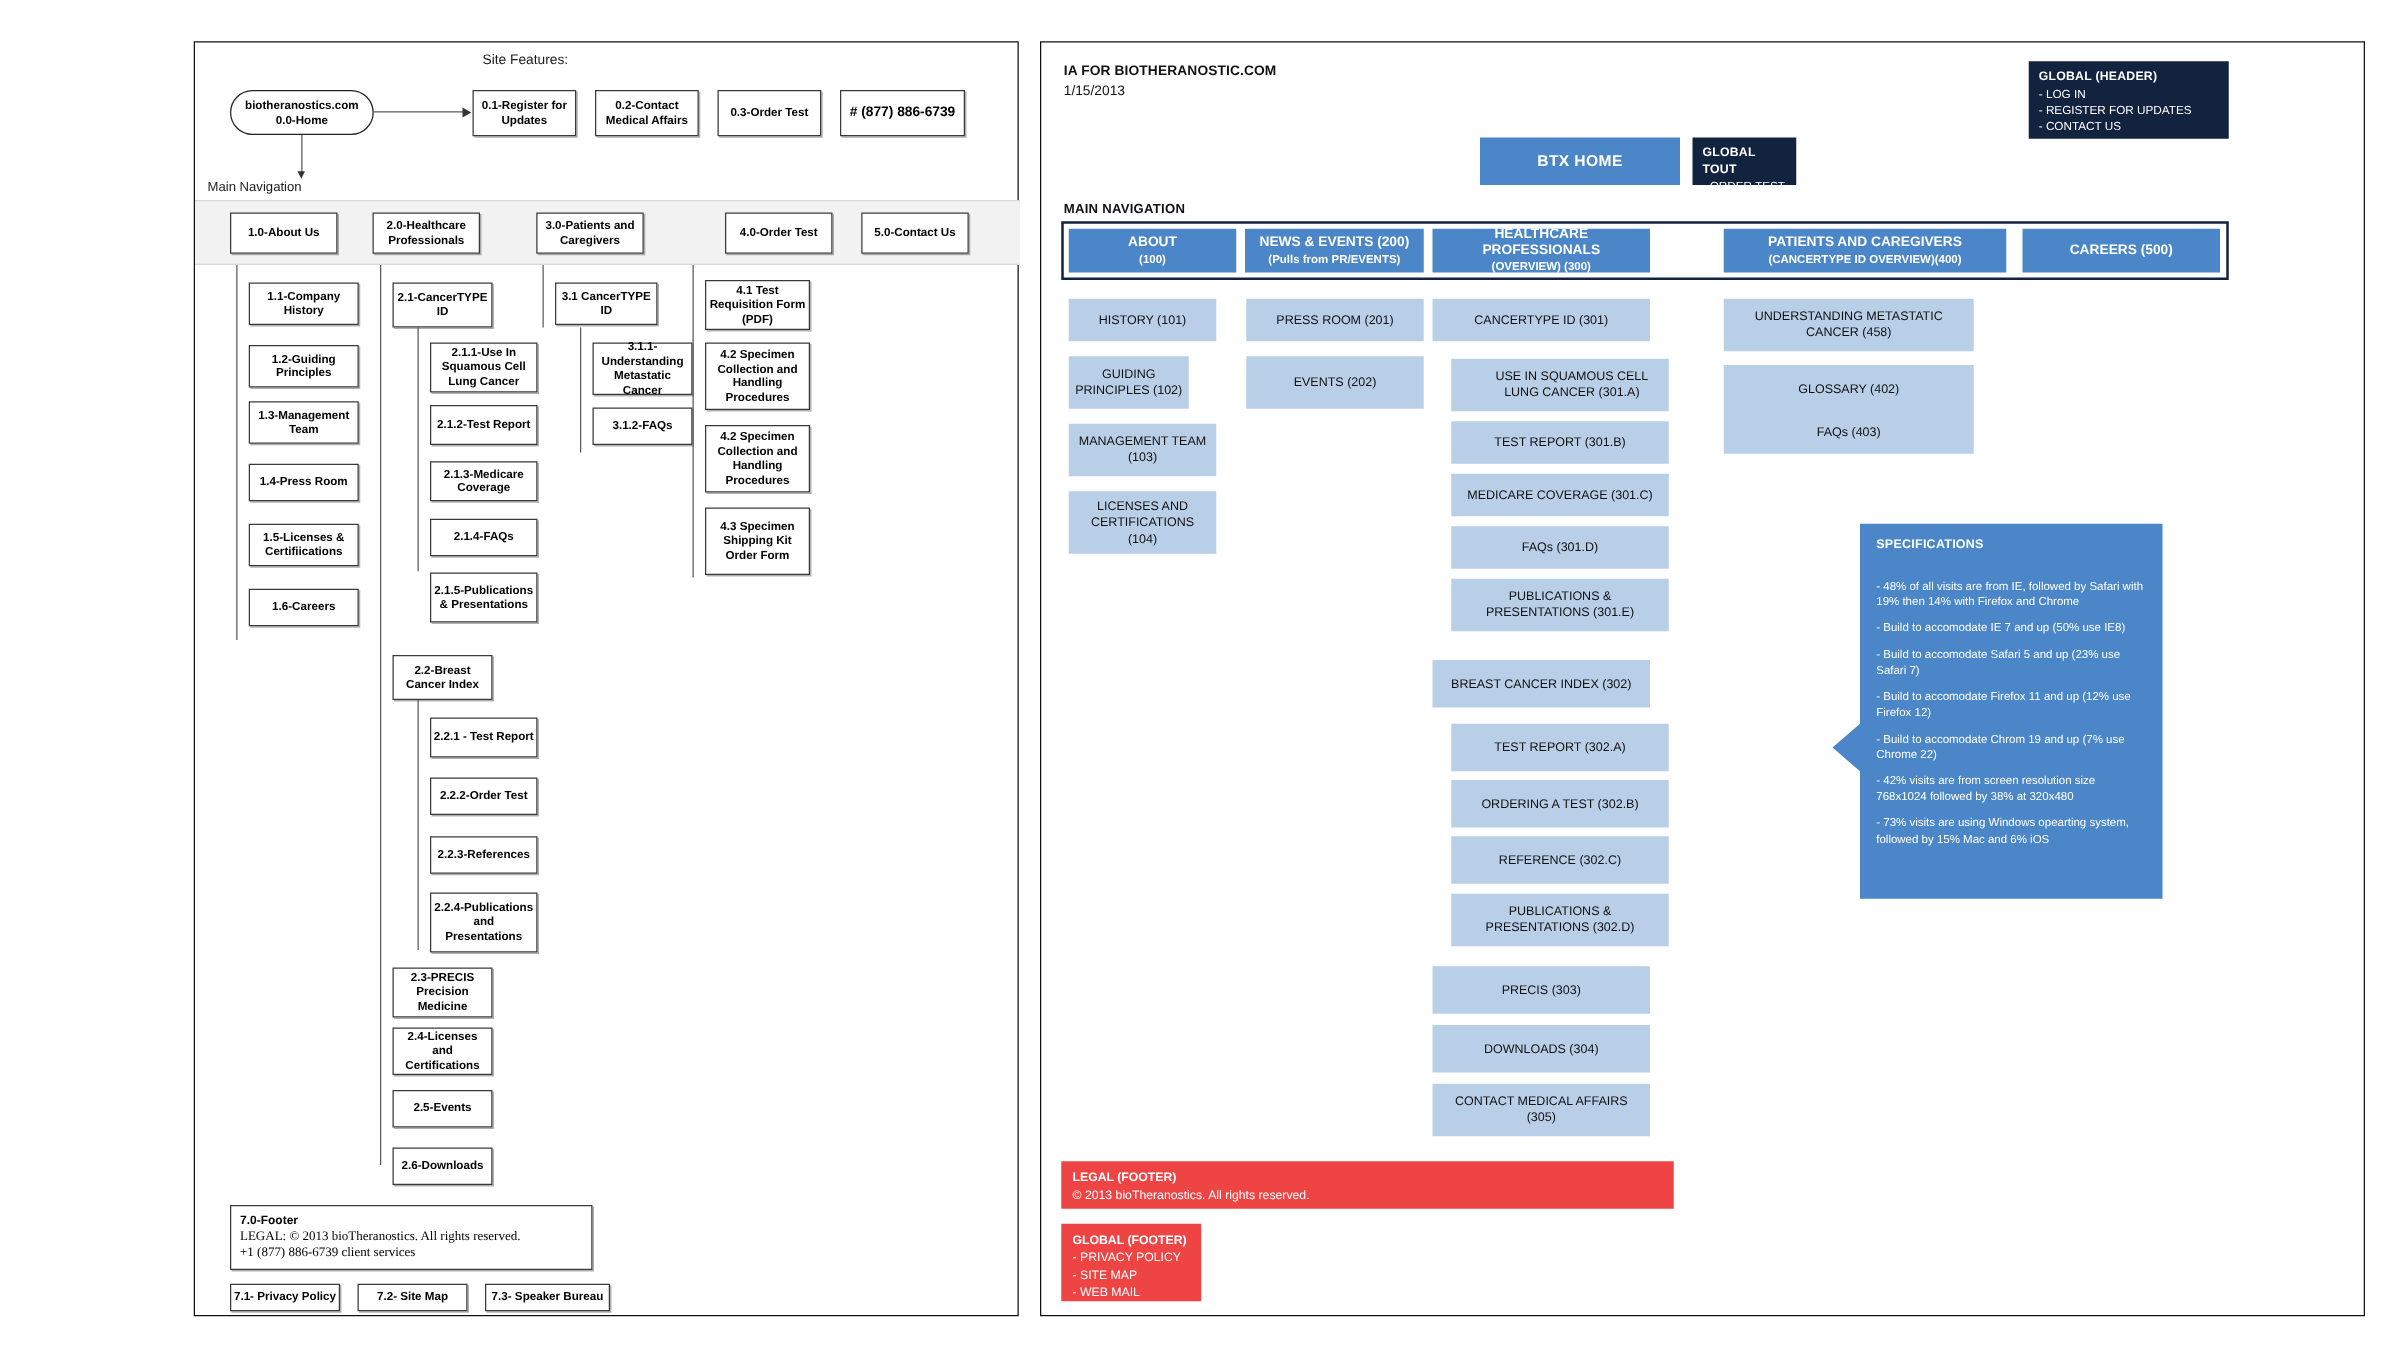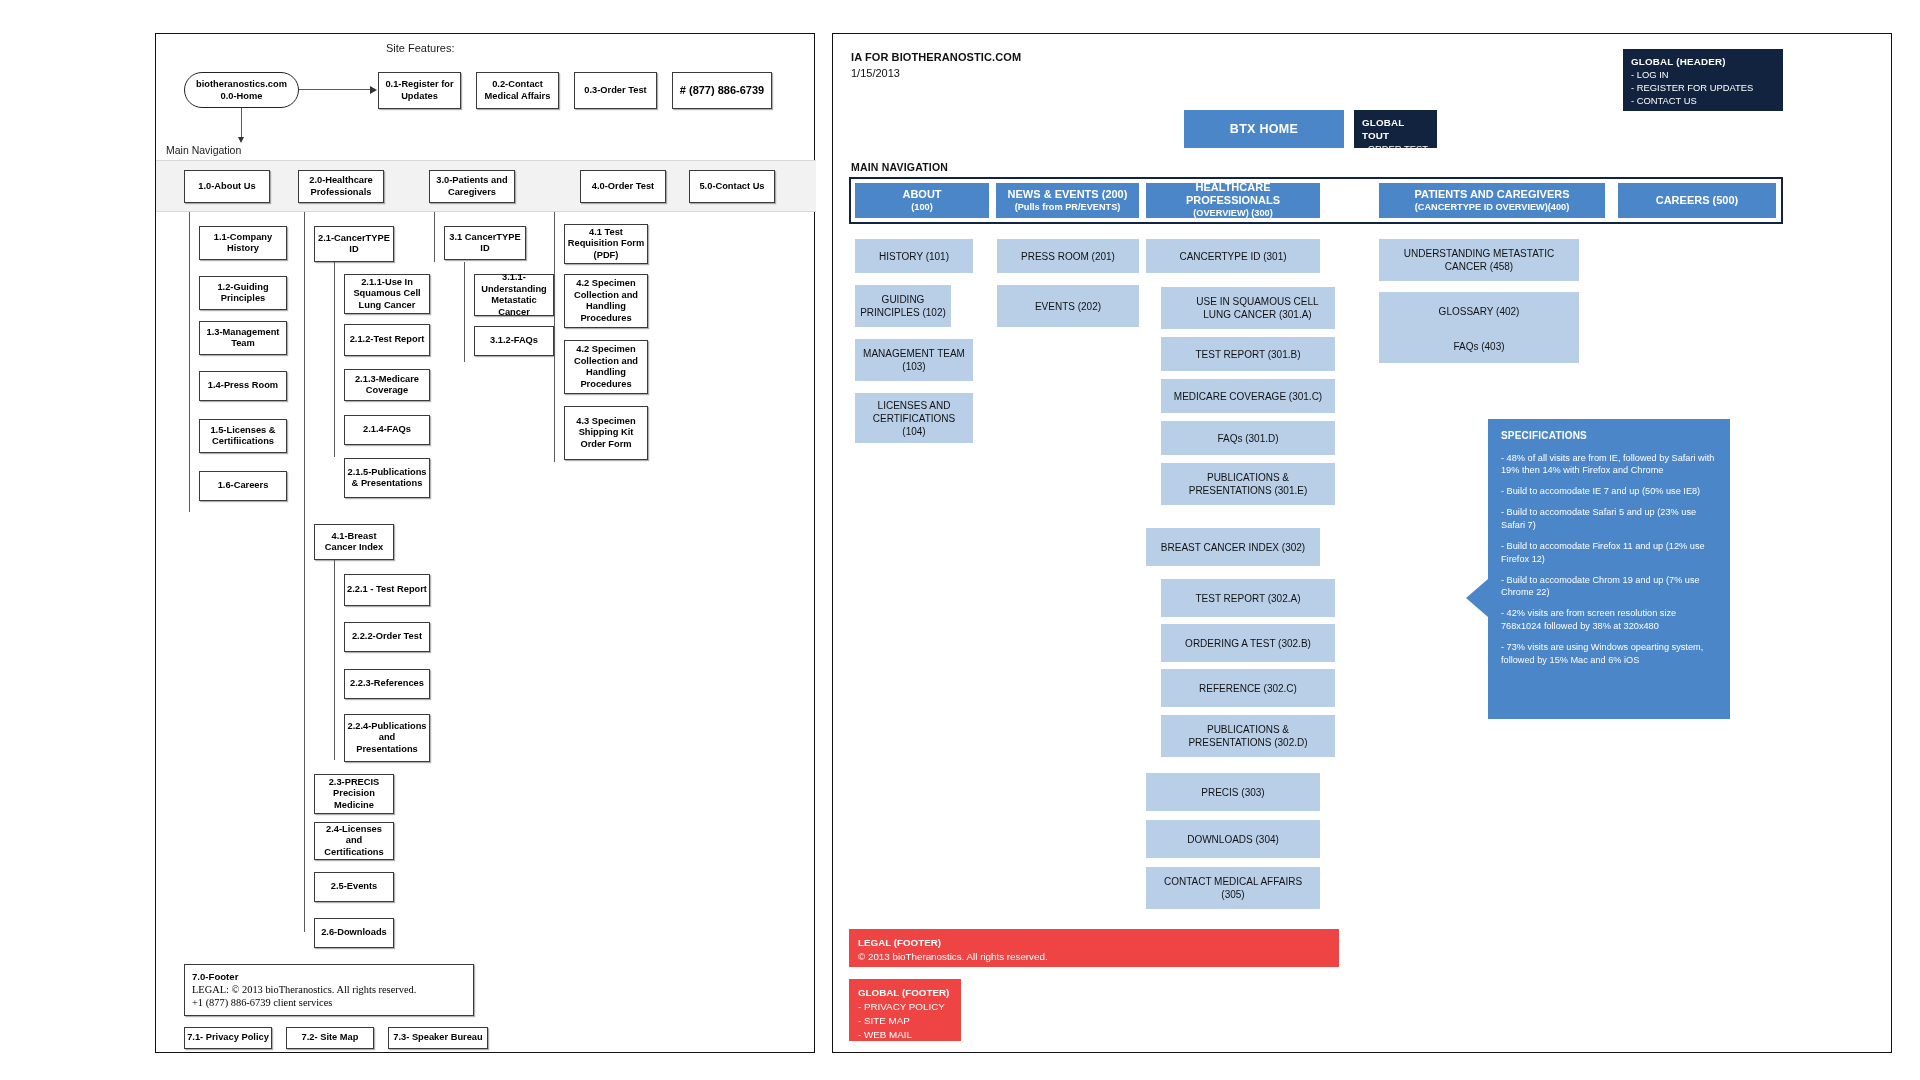--- a/index.html
+++ b/index.html
@@ -119,21 +119,21 @@
   .lbox {
     position:absolute; background:#b9cfe8; color:#111;
     display:flex; align-items:center; justify-content:center; text-align:center;
     font-size:10px; line-height:13px; padding:2px 5px;
   }
   .specs {
     position:absolute; background:#4a86c8; color:#fff;
     padding:11px 13px 12px 13px;
     font-size:9.2px; line-height:12.6px;
   }
-  .specs .hd { font-weight:bold; font-size:10px; margin-bottom:9px; letter-spacing:.2px;}
+  .specs .hd { font-weight:bold; font-size:10px; margin-bottom:20px; letter-spacing:.2px;}
   .specs p { margin:0 0 8.5px 0; }
   .specs p:last-child { margin-bottom:0; }
   .spec-tail {
     position:absolute; width:0;height:0;
     border-top:19px solid transparent; border-bottom:19px solid transparent;
     border-right:22px solid #4a86c8;
   }
   .legalfooter {
     position:absolute; background:#ef4444; color:#fff;
     padding:7px 9px; font-size:9.8px; line-height:14px;
@@ -187,21 +187,21 @@
     <div class="vline" style="left:148px; top:178px; height:720px;"></div>
 
     <div class="fbox" style="left:158px; top:192px; width:80px; height:36px;">2.1-CancerTYPE ID</div>
     <div class="vline" style="left:178px; top:228px; height:195px;"></div>
     <div class="fbox" style="left:188px; top:240px; width:86px; height:40px;">2.1.1-Use In Squamous Cell Lung Cancer</div>
     <div class="fbox" style="left:188px; top:290px; width:86px; height:32px;">2.1.2-Test Report</div>
     <div class="fbox" style="left:188px; top:335px; width:86px; height:32px;">2.1.3-Medicare Coverage</div>
     <div class="fbox" style="left:188px; top:381px; width:86px; height:30px;">2.1.4-FAQs</div>
     <div class="fbox" style="left:188px; top:424px; width:86px; height:40px;">2.1.5-Publications &amp; Presentations</div>
 
-    <div class="fbox" style="left:158px; top:490px; width:80px; height:36px;">4.1-Breast Cancer Index</div>
+    <div class="fbox" style="left:158px; top:490px; width:80px; height:36px;">2.2-Breast Cancer Index</div>
     <div class="vline" style="left:178px; top:526px; height:200px;"></div>
     <div class="fbox" style="left:188px; top:540px; width:86px; height:32px;">2.2.1 - Test Report</div>
     <div class="fbox" style="left:188px; top:588px; width:86px; height:30px;">2.2.2-Order Test</div>
     <div class="fbox" style="left:188px; top:635px; width:86px; height:30px;">2.2.3-References</div>
     <div class="fbox" style="left:188px; top:680px; width:86px; height:48px;">2.2.4-Publications and Presentations</div>
 
     <div class="fbox" style="left:158px; top:740px; width:80px; height:40px;">2.3-PRECIS Precision Medicine</div>
     <div class="fbox" style="left:158px; top:788px; width:80px; height:38px;">2.4-Licenses and Certifications</div>
     <div class="fbox" style="left:158px; top:838px; width:80px; height:30px;">2.5-Events</div>
     <div class="fbox" style="left:158px; top:884px; width:80px; height:30px;">2.6-Downloads</div>

